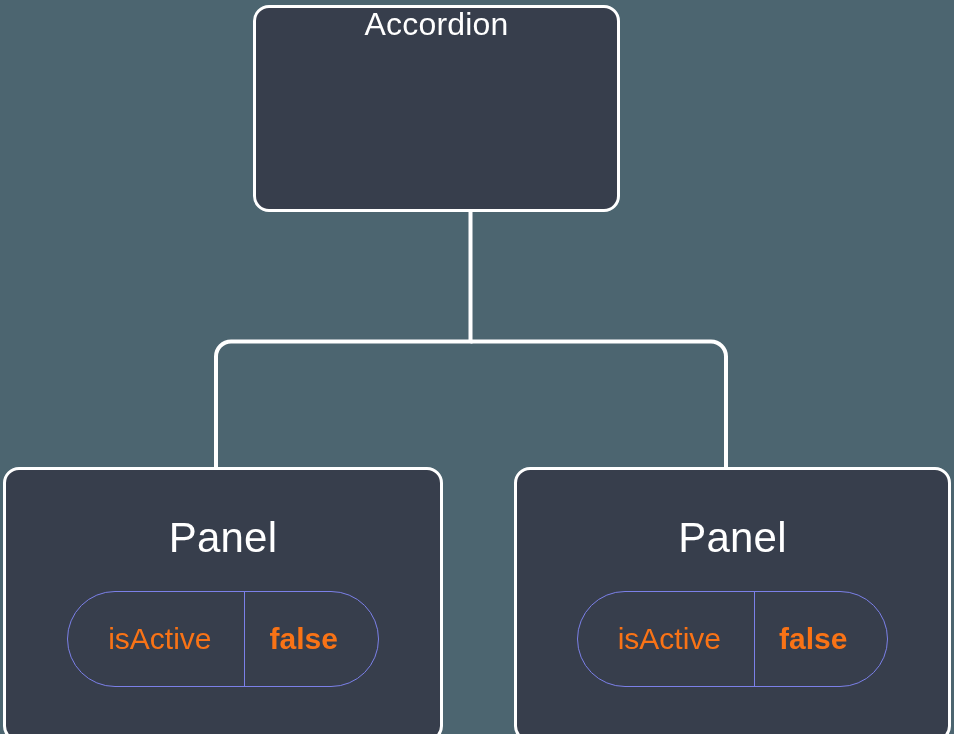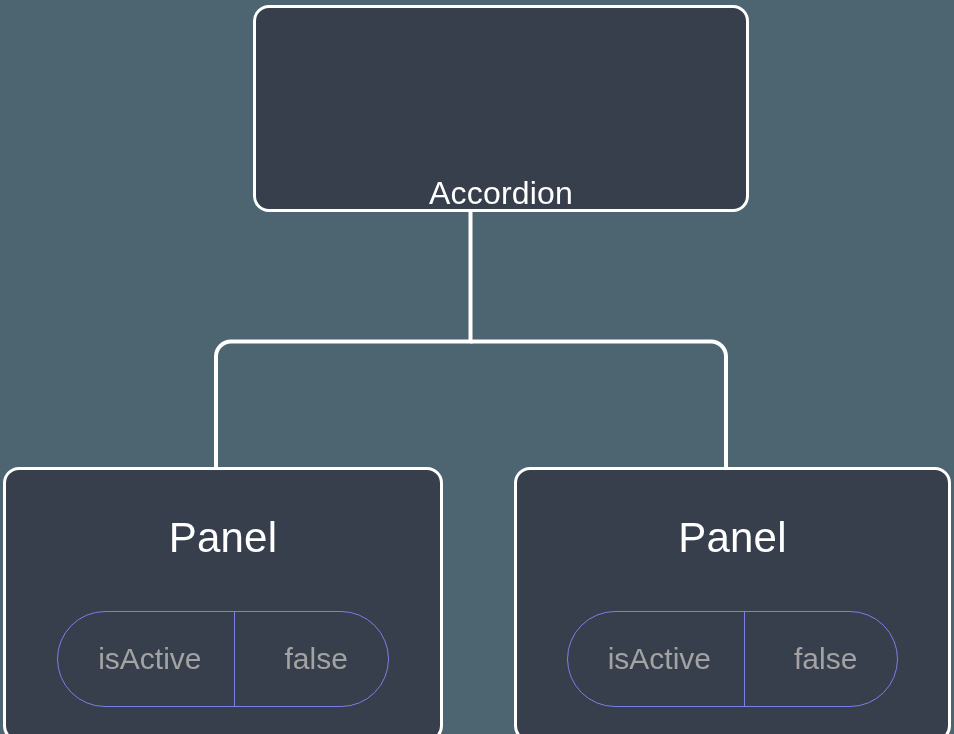--- a/index.html
+++ b/index.html
@@ -41,23 +41,23 @@
     border-radius: 16px;
     z-index: 2;
     display: flex;
     flex-direction: column;
     align-items: center;
   }
 
   .node-root {
     left: 253px;
     top: 5px;
-    width: 496px;
+    width: 367px;
     height: 207px;
-    justify-content: flex-end;
+    justify-content: flex-start;
   }
 
   .node-child {
     top: 467px;
     width: 440px;
     height: 275px;           
     justify-content: flex-start;
     padding-top: 47px;
   }
 
@@ -72,49 +72,50 @@
     line-height: 1;
     white-space: nowrap;
   }
 
   .node-root .node-title {
     font-size: 32px;
   }
 
   
   .badge {
-    margin-top: 52px;
+    margin-top: 32px;
     display: flex;
     align-items: stretch;
     height: 96px;
     box-sizing: border-box;
     border: 1.6px solid #7b80e8;
     border-radius: 48px;
-    color: #a3a3a3;
+    color: #f97316;
     overflow: hidden;
   }
 
   .badge-key,
   .badge-val {
     display: flex;
     align-items: center;
     justify-content: center;
     font-size: 30px;
     line-height: 1;
     white-space: nowrap;
     box-sizing: border-box;
   }
 
   .badge-key {
     padding: 0 33px 0 40px;
   }
 
   .badge-val {
-    padding: 0 40px 0 49px;
+    padding: 0 40px 0 24px;
     border-left: 1.6px solid #7b80e8;
+    font-weight: bold;
   }
 </style>
 </head>
 <body>
 
 <div id="canvas">
 
   <svg id="edges" viewBox="0 0 954 734" width="954" height="734" xmlns="http://www.w3.org/2000/svg">
     <path d="M 470.5 210 L 470.5 341.5 L 231 341.5 A 15 15 0 0 0 216 356.5 L 216 470" fill="none" stroke="#ffffff" stroke-width="4" stroke-linecap="butt"></path>
     <path d="M 470.5 341.5 L 711 341.5 A 15 15 0 0 1 726 356.5 L 726 470" fill="none" stroke="#ffffff" stroke-width="4" stroke-linecap="butt"></path>

